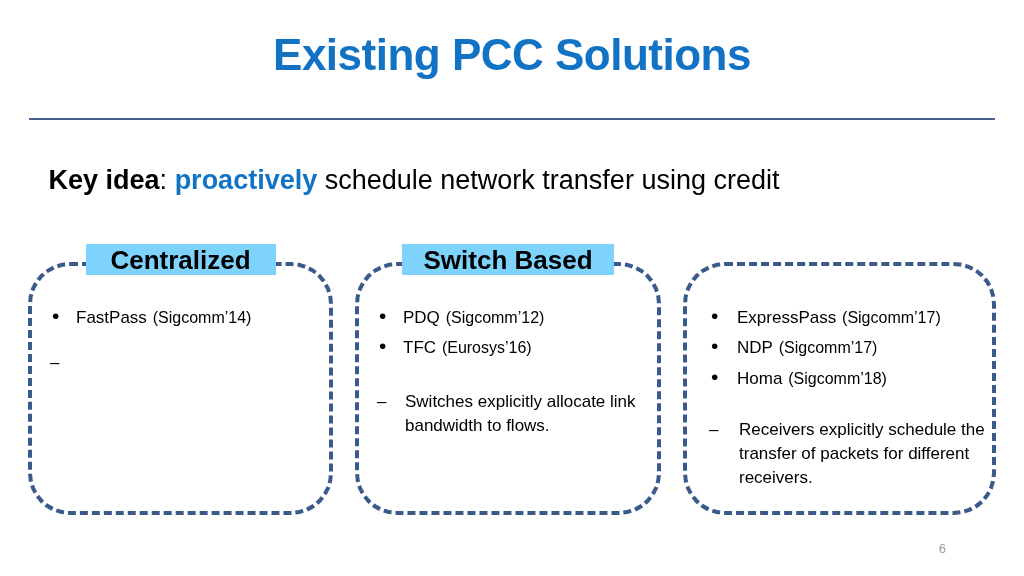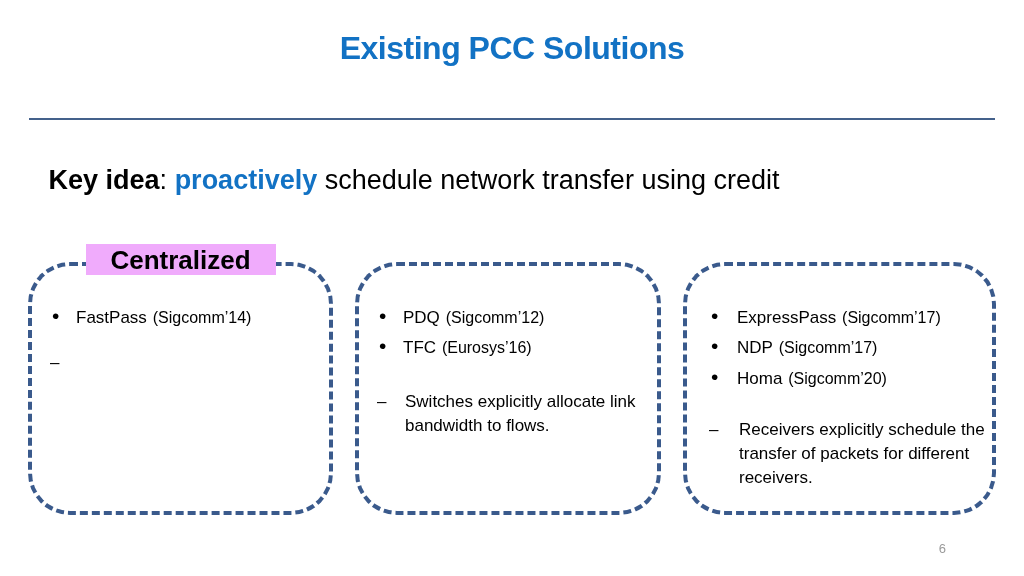--- a/index.html
+++ b/index.html
@@ -19,21 +19,21 @@
     overflow: hidden;
   }
 
   
   #slide-title {
     position: absolute;
     left: 0;
     top: 30px;
     width: 1024px;
     text-align: center;
-    font-size: 32px;
+    font-size: 44px;
     font-weight: 700;
     letter-spacing: -0.5px;
     color: #1272C4;
     white-space: nowrap;
   }
   #title-rule {
     position: absolute;
     left: 29px;
     top: 118px;
     width: 966px;
@@ -84,21 +84,21 @@
   #box-receiver      { left: 683px; width: 313px; }
 
   .cat-title {
     position: absolute;
     top: -22px;
     width: 100%;
     text-align: center;
     font-size: 26px;
     font-weight: 700;
     color: #000000;
-    background: #f0abfc;
+    background: #7dd3fc;
     line-height: 1.0;
     padding: 3px 0 2px 0;
     white-space: nowrap;
   }
   #box-centralized .cat-title { width: 190px; left: 50%; margin-left: -95px; }
   #box-switch      .cat-title { width: 212px; left: 50%; margin-left: -106px; }
   #box-receiver    .cat-title { width: 248px; left: 50%; margin-left: -124px; }
 
   .box-body {
     position: absolute;
@@ -198,20 +198,21 @@
       </ul>
       <div class="sub-list">
         <div class="sub-item">
           <span class="dash">–</span>
         </div>
       </div>
     </div>
   </div>
 
   <div class="cat-box" id="box-switch">
+    <div class="cat-title">Switch Based</div>
     <div class="box-body">
       <ul class="primary-list">
         <li>
           <span class="dot">•</span><span class="paper-name">PDQ</span> <span class="venue">(Sigcomm’12)</span>
         </li>
         <li>
           <span class="dot">•</span><span class="paper-name">TFC</span> <span class="venue">(Eurosys’16)</span>
         </li>
       </ul>
       <div class="sub-list">
@@ -225,21 +226,21 @@
   <div class="cat-box" id="box-receiver">
     <div class="box-body">
       <ul class="primary-list">
         <li>
           <span class="dot">•</span><span class="paper-name">ExpressPass</span> <span class="venue">(Sigcomm’17)</span>
         </li>
         <li>
           <span class="dot">•</span><span class="paper-name">NDP</span> <span class="venue">(Sigcomm’17)</span>
         </li>
         <li>
-          <span class="dot">•</span><span class="paper-name">Homa</span> <span class="venue">(Sigcomm’20)</span>
+          <span class="dot">•</span><span class="paper-name">Homa</span> <span class="venue">(Sigcomm’18)</span>
         </li>
       </ul>
       <div class="sub-list">
         <div class="sub-item">
           <span class="dash">–</span><span>Receivers explicitly schedule the transfer of packets for different receivers.</span>
         </div>
       </div>
     </div>
   </div>
 

